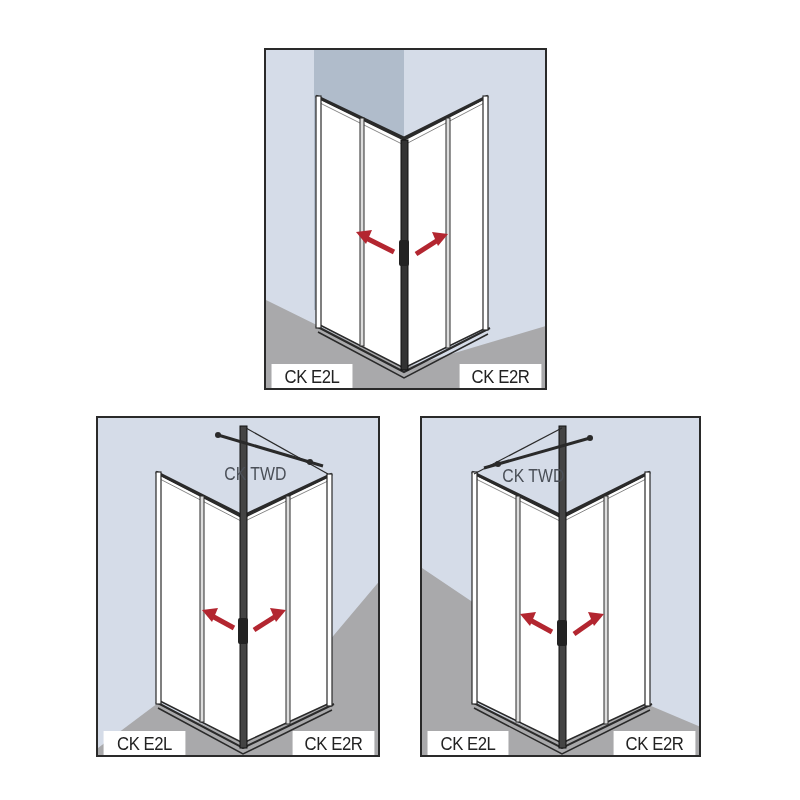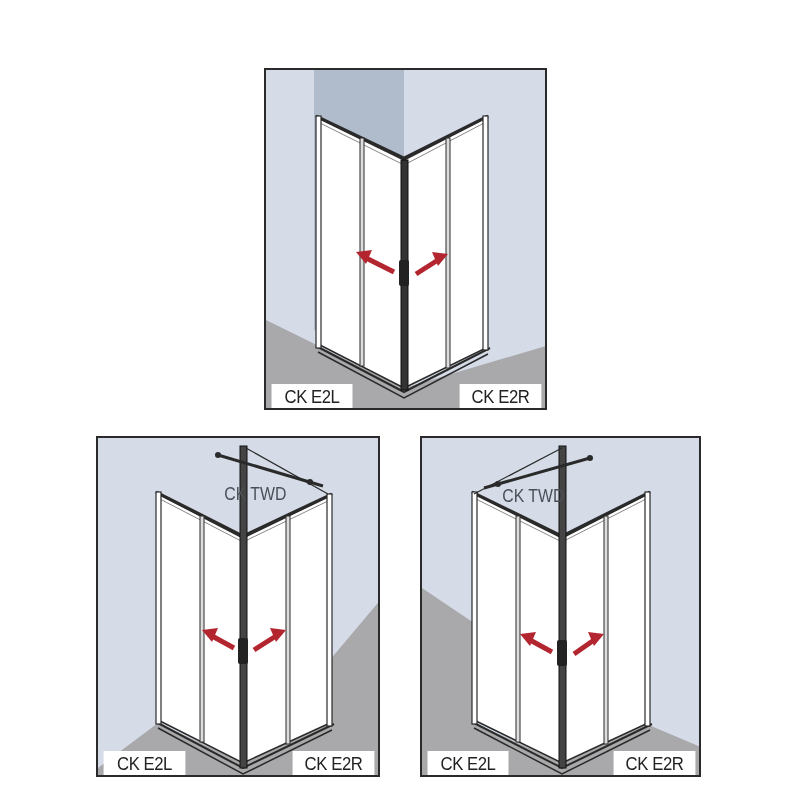--- a/index.html
+++ b/index.html
@@ -1,17 +1,17 @@
 <!DOCTYPE html>
 <html><head>
 <meta charset="utf-8">
 <style>
   html, body { margin:0; padding:0; background:#ffffff; }
   body { width:800px; height:800px; position:relative; overflow:hidden; font-family:"Liberation Sans", sans-serif; }
-  .panel { position:absolute; border:2px solid #2a2a2a; box-sizing:border-box; overflow:hidden; background:#d5dce8;margin-top:20px; }
+  .panel { position:absolute; border:2px solid #2a2a2a; box-sizing:border-box; overflow:hidden; background:#d5dce8; }
   .panel svg { position:absolute; left:0; top:0; }
   .label { position:absolute; background:#ffffff; color:#222222; font-family:"Liberation Sans", sans-serif; font-size:19px; font-weight:normal; letter-spacing:-0.5px; display:flex; align-items:center; justify-content:center; box-sizing:border-box; transform:scaleX(0.88); transform-origin:center; }
   .twd { position:absolute; color:#4a4f57; font-size:18px; font-family:"Liberation Sans", sans-serif; transform:scaleX(0.88); white-space:nowrap; }
 </style>
 </head>
 <body>
 
 <div class="panel" style="left:264px; top:48px; width:283px; height:342px;">
   <svg width="283" height="342" viewBox="0 0 283 342">
 

